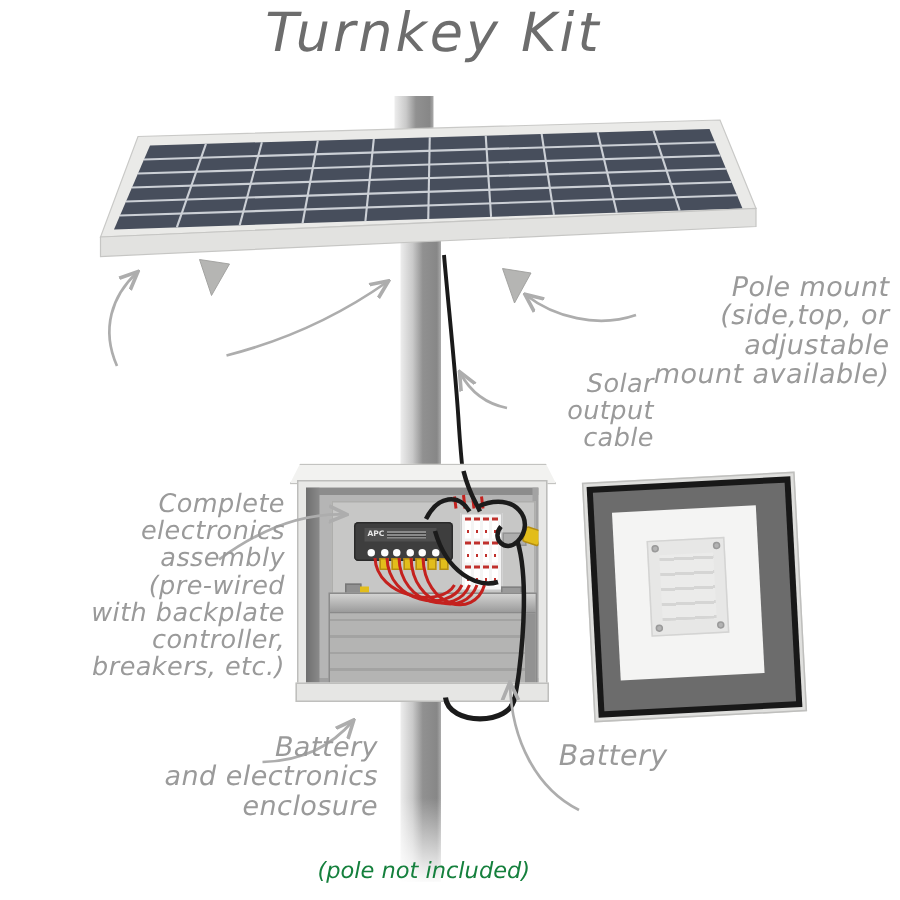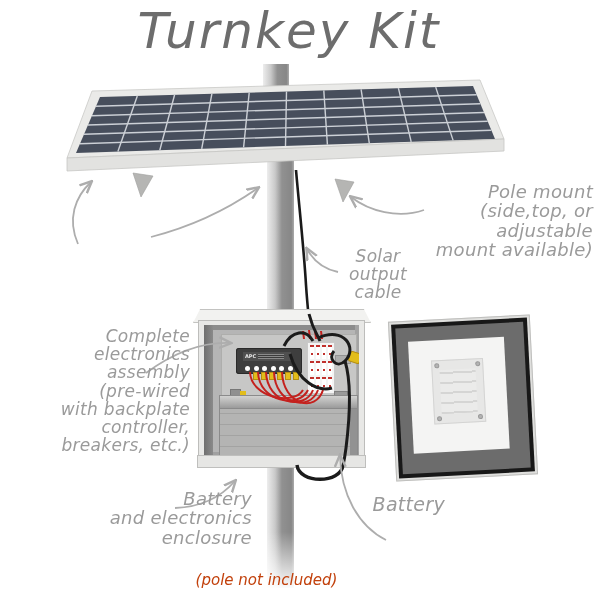--- a/index.html
+++ b/index.html
@@ -4,23 +4,23 @@
 <style>
   html,body{margin:0;padding:0;background:#ffffff;}
   .stage{position:relative;width:600px;height:600px;overflow:hidden;background:#fff;
          font-family:"DejaVu Sans",sans-serif;}
   svg{position:absolute;left:0;top:0;pointer-events:none;}
 
   
   .lbl{position:absolute;color:#9a9a9a;font-style:italic;font-size:17px;line-height:1.07;
        text-align:right;white-space:pre-line;letter-spacing:.3px;}
   .title{position:absolute;left:0;top:2px;width:578px;text-align:center;color:#6d6d6d;
-         font-size:50px;font-style:italic;letter-spacing:2px;white-space:nowrap;}
-  .footnote{position:absolute;left:159px;top:571px;width:215px;text-align:center;
-            color:#c2410c;font-style:italic;font-size:15px;}
+         font-size:36px;font-style:italic;letter-spacing:2px;white-space:nowrap;}
+  .footnote{position:absolute;left:175px;top:571px;width:215px;text-align:center;
+            color:#15803d;font-style:italic;font-size:15px;}
 
   
   .box-lip-top{position:absolute;left:193px;top:309px;width:176px;height:12px;background:#f2f2f0;
                border:1px solid #c3c3c1;clip-path:polygon(4% 0,96% 0,100% 100%,0 100%);z-index:3;}
   .box-body{position:absolute;left:198px;top:320px;width:165px;height:146px;background:#e8e8e6;
             border:1px solid #bdbdbb;z-index:3;}
   .box-int{position:absolute;left:5px;top:4px;right:5px;bottom:10px;background:#b5b5b5;overflow:hidden;}
   .wall-l{position:absolute;left:0;top:0;bottom:0;width:9px;background:linear-gradient(90deg,#6f6f6f,#8a8a8a);}
   .wall-t{position:absolute;left:0;top:0;right:0;height:5px;background:#8c8c8c;}
   .wall-r{position:absolute;right:0;top:0;bottom:0;width:4px;background:#a3a3a3;}
@@ -232,21 +232,21 @@
       <path d="M 175,508 C 203,507 221,497 235,481"></path>
       <path d="M 386,540 C 358,526 341,494 340,456"></path>
     </g>
   </svg>
 
   <div class="title z5">Turnkey Kit</div>
   <div class="lbl z5" style="left:423px;top:182px;width:170px;font-size:18px">Pole mount
 (side,top, or
 adjustable
 mount available)</div>
-  <div class="lbl z5" style="left:338px;top:247px;width:80px;text-align:center">Solar
+  <div class="lbl z5" style="left:356px;top:247px;width:80px;text-align:right">Solar
 output
 cable</div>
   <div class="lbl z5" style="left:22px;top:327px;width:168px">Complete
 electronics
 assembly
 (pre-wired
 with backplate
 controller,
 breakers, etc.)</div>
   <div class="lbl z5" style="left:72px;top:489px;width:180px;font-size:18px">Battery

